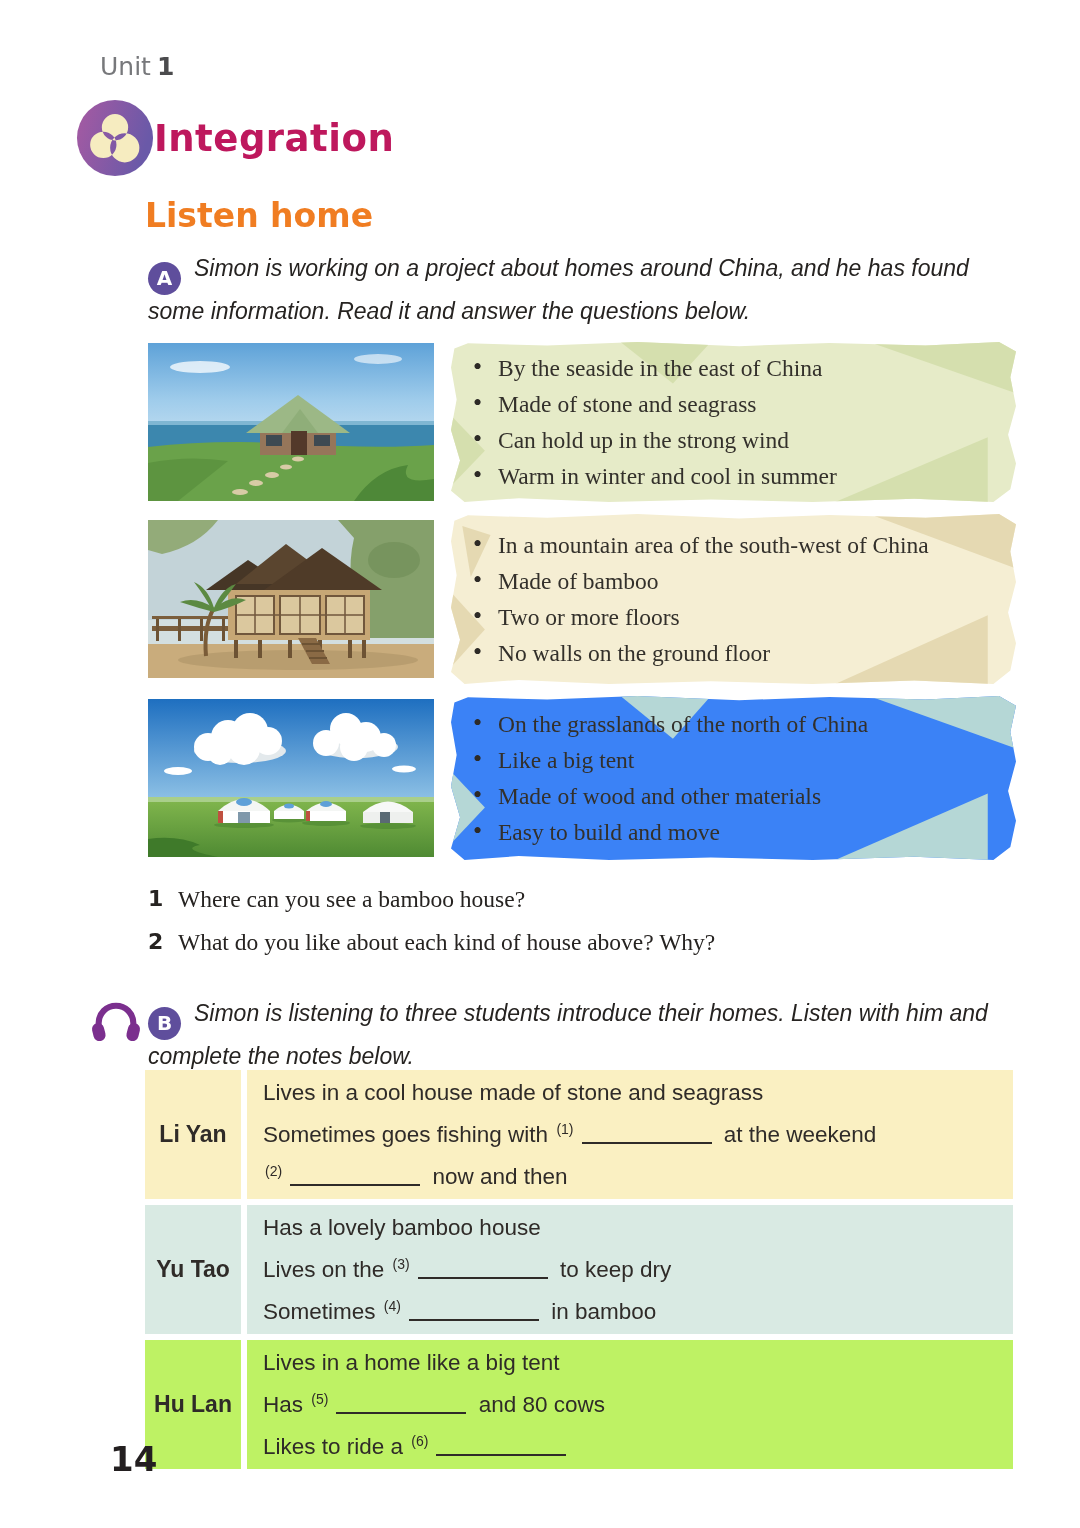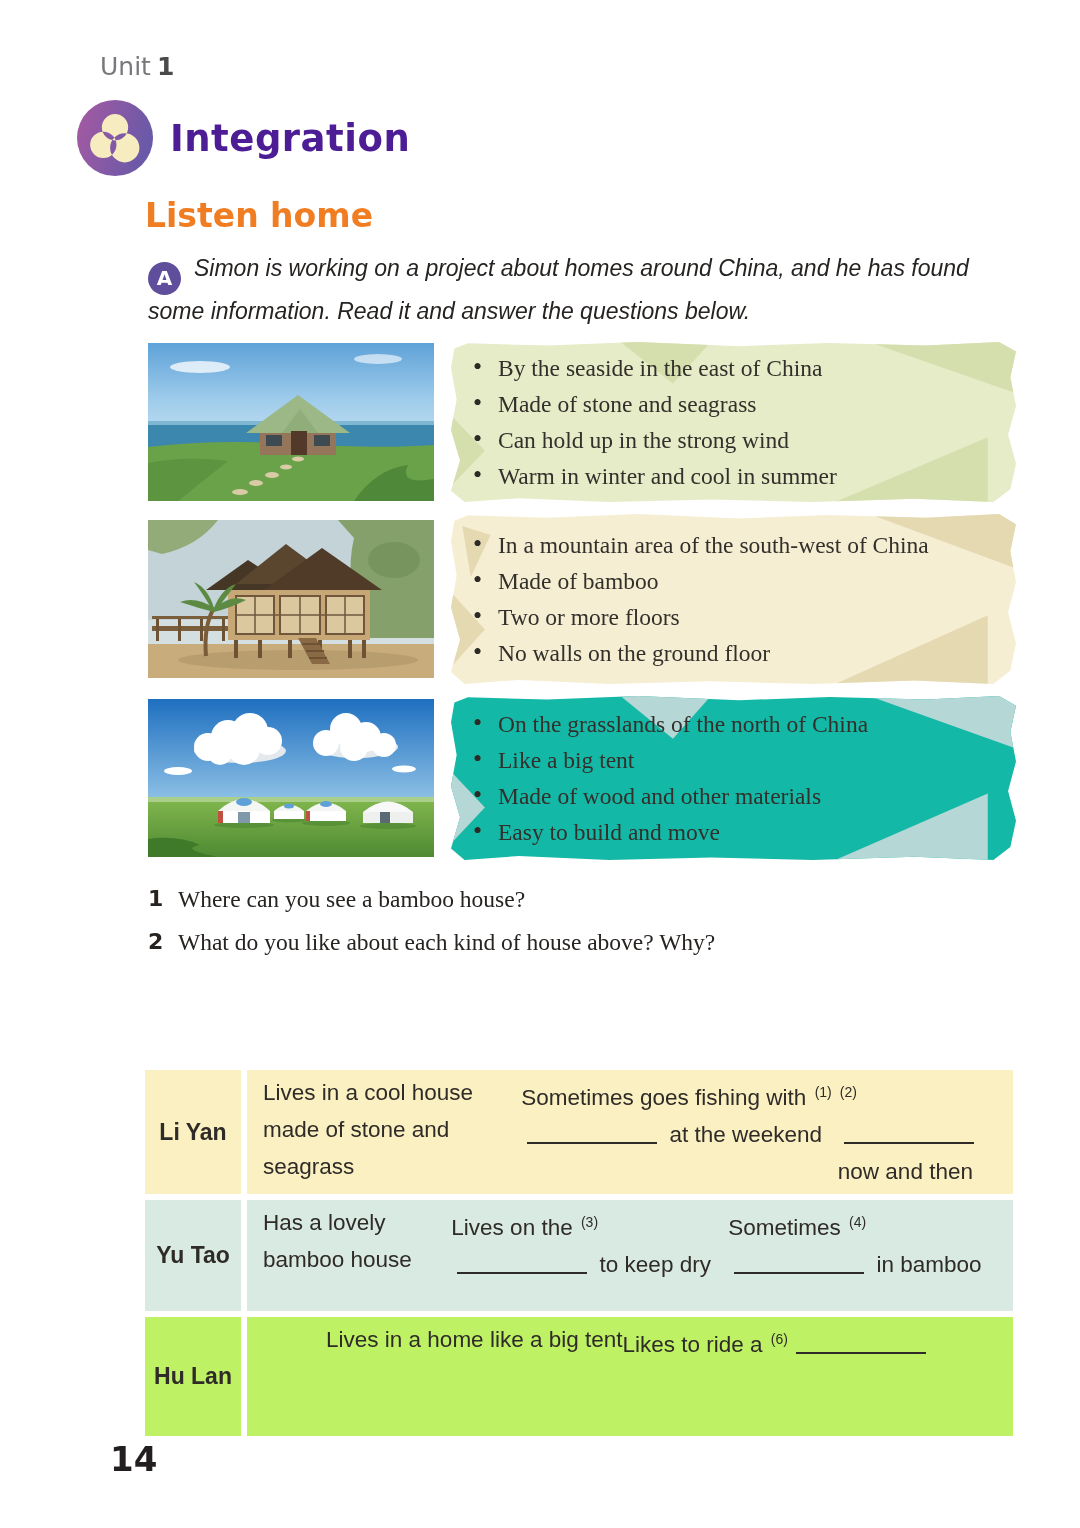--- a/index.html
+++ b/index.html
@@ -5,21 +5,21 @@
   html,body{margin:0;padding:0;background:#ffffff;}
   .page{position:relative;width:1064px;height:1528px;background:#ffffff;overflow:hidden;
         font-family:"Liberation Sans",sans-serif;color:#2b2826;}
 
   
   .unit-label{position:absolute;left:100px;top:52px;font-size:25px;color:#77787b;
               font-family:"DejaVu Sans",sans-serif;}
   .unit-label .num{font-weight:bold;color:#4b4b4d;margin-left:6px;}
   .section-header{position:absolute;left:76px;top:99px;display:flex;align-items:center;}
   .section-icon{width:78px;height:78px;flex:none;}
-  .section-title{margin-left:16px;font-size:37px;font-weight:bold;color:#4c1d95;
+  .section-title{font-size:37px;font-weight:bold;color:#be185d;
                  font-family:"DejaVu Sans",sans-serif;letter-spacing:0.5px;}
   .lesson-title{position:absolute;left:145px;top:196px;font-size:33px;font-weight:bold;
                 color:#f07d22;font-family:"DejaVu Sans",sans-serif;}
 
   
   .instr{position:absolute;left:148px;width:872px;margin:0;font-style:italic;
          font-size:23px;line-height:33px;color:#262321;}
   .instr-a{top:252px;}
   .instr-b{top:997px;}
   .badge{display:inline-flex;align-items:center;justify-content:center;width:33px;height:33px;
@@ -31,21 +31,21 @@
   .cards{position:absolute;left:148px;top:342px;width:868px;display:flex;flex-direction:column;gap:12px;}
   .card{display:flex;align-items:center;}
   .photo{width:286px;height:158px;flex:none;display:block;}
   .torn-box{flex:1;margin-left:17px;position:relative;
     clip-path:polygon(0.6% 4%,3% 0.8%,17% 2.2%,33% 0%,51% 2.6%,67% 0.6%,84% 2.2%,97% 0%,
                       100% 6%,99% 22%,100% 40%,98.6% 58%,100% 76%,99% 92%,96% 100%,
                       82% 98%,64% 100%,46% 98.4%,28% 100%,12% 97.6%,2.4% 100%,0% 93%,
                       1.6% 74%,0% 55%,1% 36%,0% 16%);}
   .box-green{background:#e6ebc8;height:160px;}
   .box-cream{background:#f5eed3;height:170px;}
-  .box-blue{background:#14b8a6;height:164px;}
+  .box-blue{background:#3b82f6;height:164px;}
   .patch{position:absolute;z-index:0;}
   .box-green .patch{background:#d5dfae;}
   .box-cream .patch{background:#e5d9b2;}
   .box-blue  .patch{background:#b5d7d6;}
   .p1{left:30%;top:0;width:16%;height:26%;clip-path:polygon(0 0,100% 0,58% 100%);}
   .p2{right:0;top:0;width:26%;height:32%;clip-path:polygon(0 0,100% 0,100% 100%);}
   .p3{right:5%;bottom:0;width:27%;height:44%;clip-path:polygon(0 100%,100% 8%,100% 100%);}
   .p4{left:0;bottom:10%;width:6%;height:44%;clip-path:polygon(0 0,100% 50%,0 100%);}
   .p5{left:2%;top:7%;width:5%;height:30%;clip-path:polygon(0 0,100% 18%,30% 100%);}
   .bullets{position:relative;z-index:1;list-style:none;margin:0;height:100%;
@@ -63,21 +63,21 @@
 
   
   .notes{position:absolute;left:145px;top:1070px;width:868px;display:flex;
          flex-direction:column;gap:6px;}
   .note-row{display:flex;gap:6px;}
   .bg-yellow .cell{background:#faf0c2;}
   .bg-teal   .cell{background:#d9eae3;}
   .bg-salmon .cell{background:#bef264;}
   .note-name{width:96px;flex:none;display:flex;align-items:center;justify-content:center;
              font-weight:bold;font-size:23px;color:#2f2b28;}
-  .note-body{flex:1;padding:4px 18px 4px 16px;display:flex;justify-content:center;}
+  .note-body{flex:1;padding:4px 18px 4px 16px;display:flex;flex-direction:column;justify-content:flex-start;}
   .row-1{min-height:118px;}.row-2{min-height:111px;}.row-3{min-height:119px;}
   .note-line{margin:0;font-size:22.5px;line-height:37px;color:#2f2b28;}
   .sup{font-size:14px;vertical-align:8px;margin:0 2px;}
   .blank{display:inline-block;width:130px;height:14px;border-bottom:2px solid #2f2b28;
          margin:0 6px;transform:translateY(2px);}
 
   .page-number{position:absolute;left:110px;top:1439px;font-size:34px;font-weight:bold;
                color:#231f20;font-family:"DejaVu Sans",sans-serif;}
 </style>
 </head>
@@ -305,20 +305,28 @@
     <p class="q-line">
       <span class="q-num">1</span>
       <span class="q-text">Where can you see a bamboo house?</span>
     </p>
     <p class="q-line">
       <span class="q-num">2</span>
       <span class="q-text">What do you like about each kind of house above? Why?</span>
     </p>
   </div>
 
+  <p class="instr instr-b">
+    <svg class="headphones" viewBox="0 0 60 56">
+      <path d="M10 36 v-8 a20 20 0 0 1 40 0 v8" fill="none" stroke="#7b2f8e" stroke-width="7" stroke-linecap="round"></path>
+      <rect x="3" y="28" width="14" height="21" rx="7" fill="#7b2f8e" transform="rotate(-14 10 38)"></rect>
+      <rect x="43" y="28" width="14" height="21" rx="7" fill="#7b2f8e" transform="rotate(14 50 38)"></rect>
+    </svg>
+    <span class="badge">B</span><span>Simon is listening to three students introduce their homes. Listen with him and complete the notes below.</span>
+  </p>
 
   <div class="notes">
     <div class="note-row bg-yellow row-1">
       <div class="note-name cell">Li Yan</div>
       <div class="note-body cell">
           <p class="note-line">Lives in a cool house made of stone and seagrass</p>
           <p class="note-line">Sometimes goes fishing with <span class="sup">(1)</span><span class="blank"></span> at the weekend</p>
           <p class="note-line"><span class="sup">(2)</span><span class="blank"></span> now and then</p>
         </div>
     </div>
@@ -327,19 +335,20 @@
       <div class="note-body cell">
           <p class="note-line">Has a lovely bamboo house</p>
           <p class="note-line">Lives on the <span class="sup">(3)</span><span class="blank"></span> to keep dry</p>
           <p class="note-line">Sometimes <span class="sup">(4)</span><span class="blank"></span> in bamboo</p>
         </div>
     </div>
     <div class="note-row bg-salmon row-3">
       <div class="note-name cell">Hu Lan</div>
       <div class="note-body cell">
           <p class="note-line">Lives in a home like a big tent</p>
+          <p class="note-line">Has <span class="sup">(5)</span><span class="blank"></span> and 80 cows</p>
           <p class="note-line">Likes to ride a <span class="sup">(6)</span><span class="blank"></span></p>
         </div>
     </div>
   </div>
 
   <div class="page-number">14</div>
 </div>
 
 </body></html>

